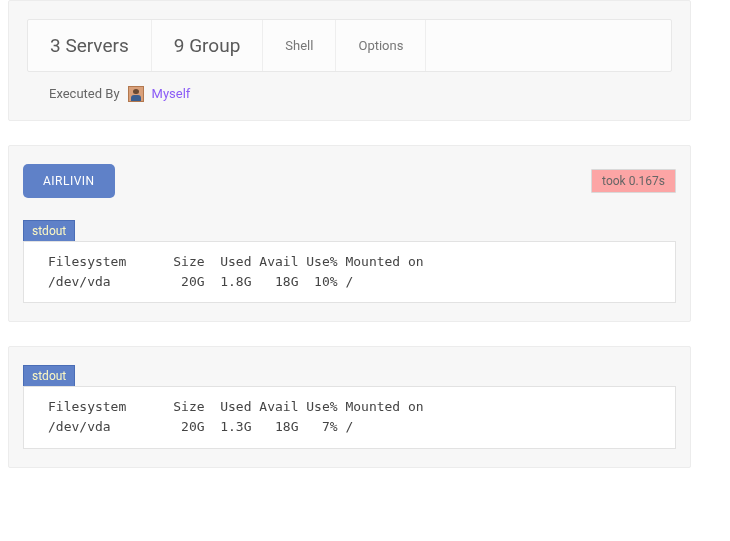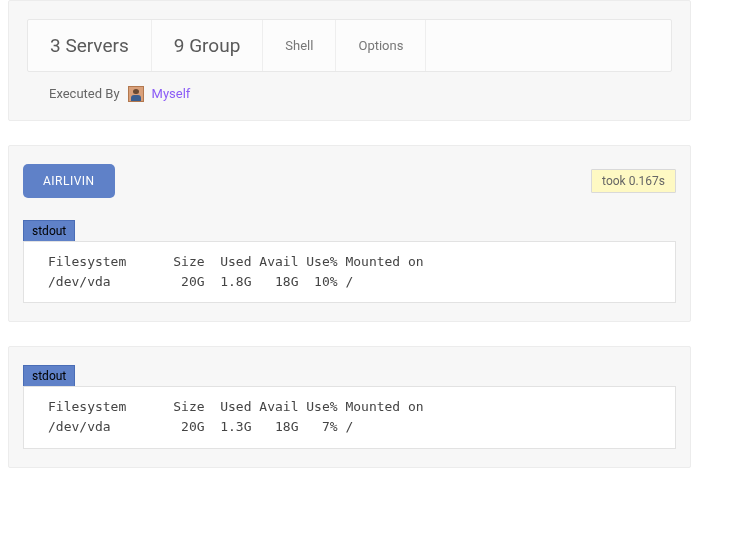--- a/index.html
+++ b/index.html
@@ -104,31 +104,31 @@
   }
   .server-name {
     background: #5f81c8;
     color: #ffffff;
     padding: 10px 20px;
     font-size: 12px;
     letter-spacing: 0.5px;
     border-radius: 5px;
   }
   .took-badge {
-    background: #fef9c3;
+    background: #fca5a5;
     border: 1px solid #d9d9d9;
     color: #666;
     font-size: 12px;
     padding: 4px 10px;
     border-radius: 1px;
   }
   .stdout-label {
     display: inline-block;
     background: #5f81c8;
-    color: #000000;
+    color: #fef9c3;
     font-size: 12px;
     padding: 3px 8px;
     border: 1px solid #4a6db6;
     border-bottom: none;
     margin-left: 0;
   }
   .output-box {
     background: #ffffff;
     border: 1px solid #e2e2e2;
     padding: 10px 24px;

